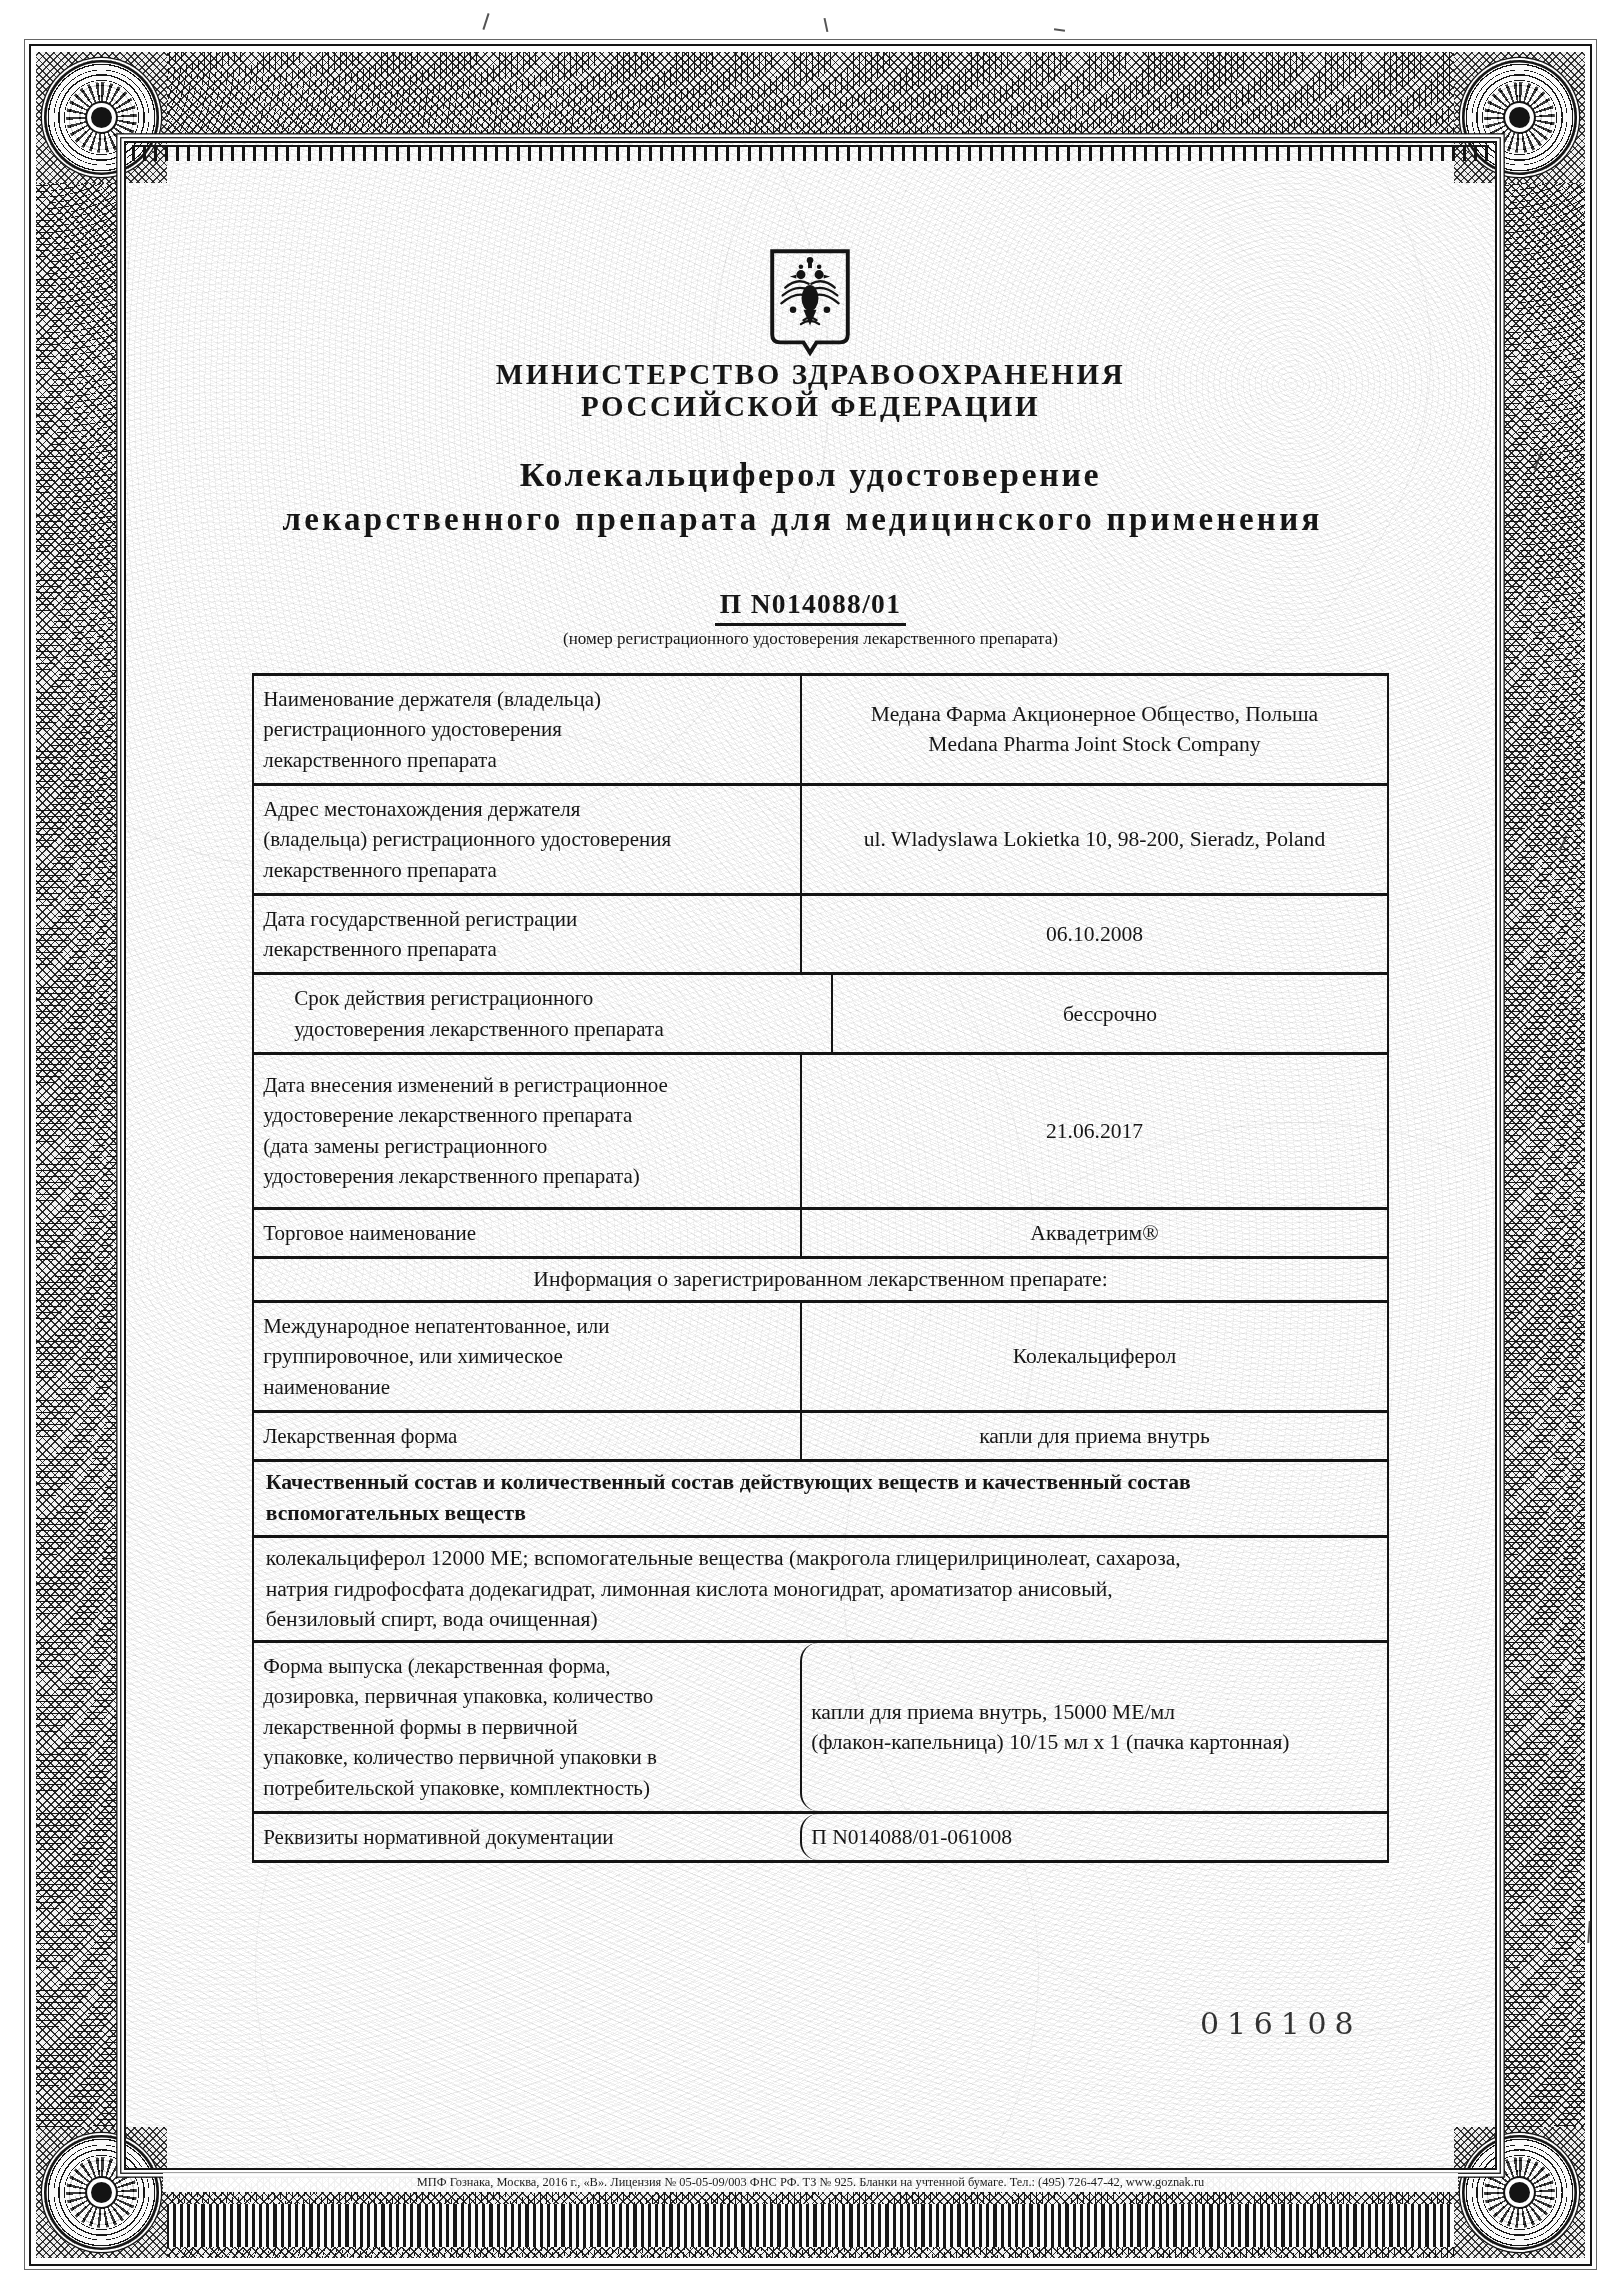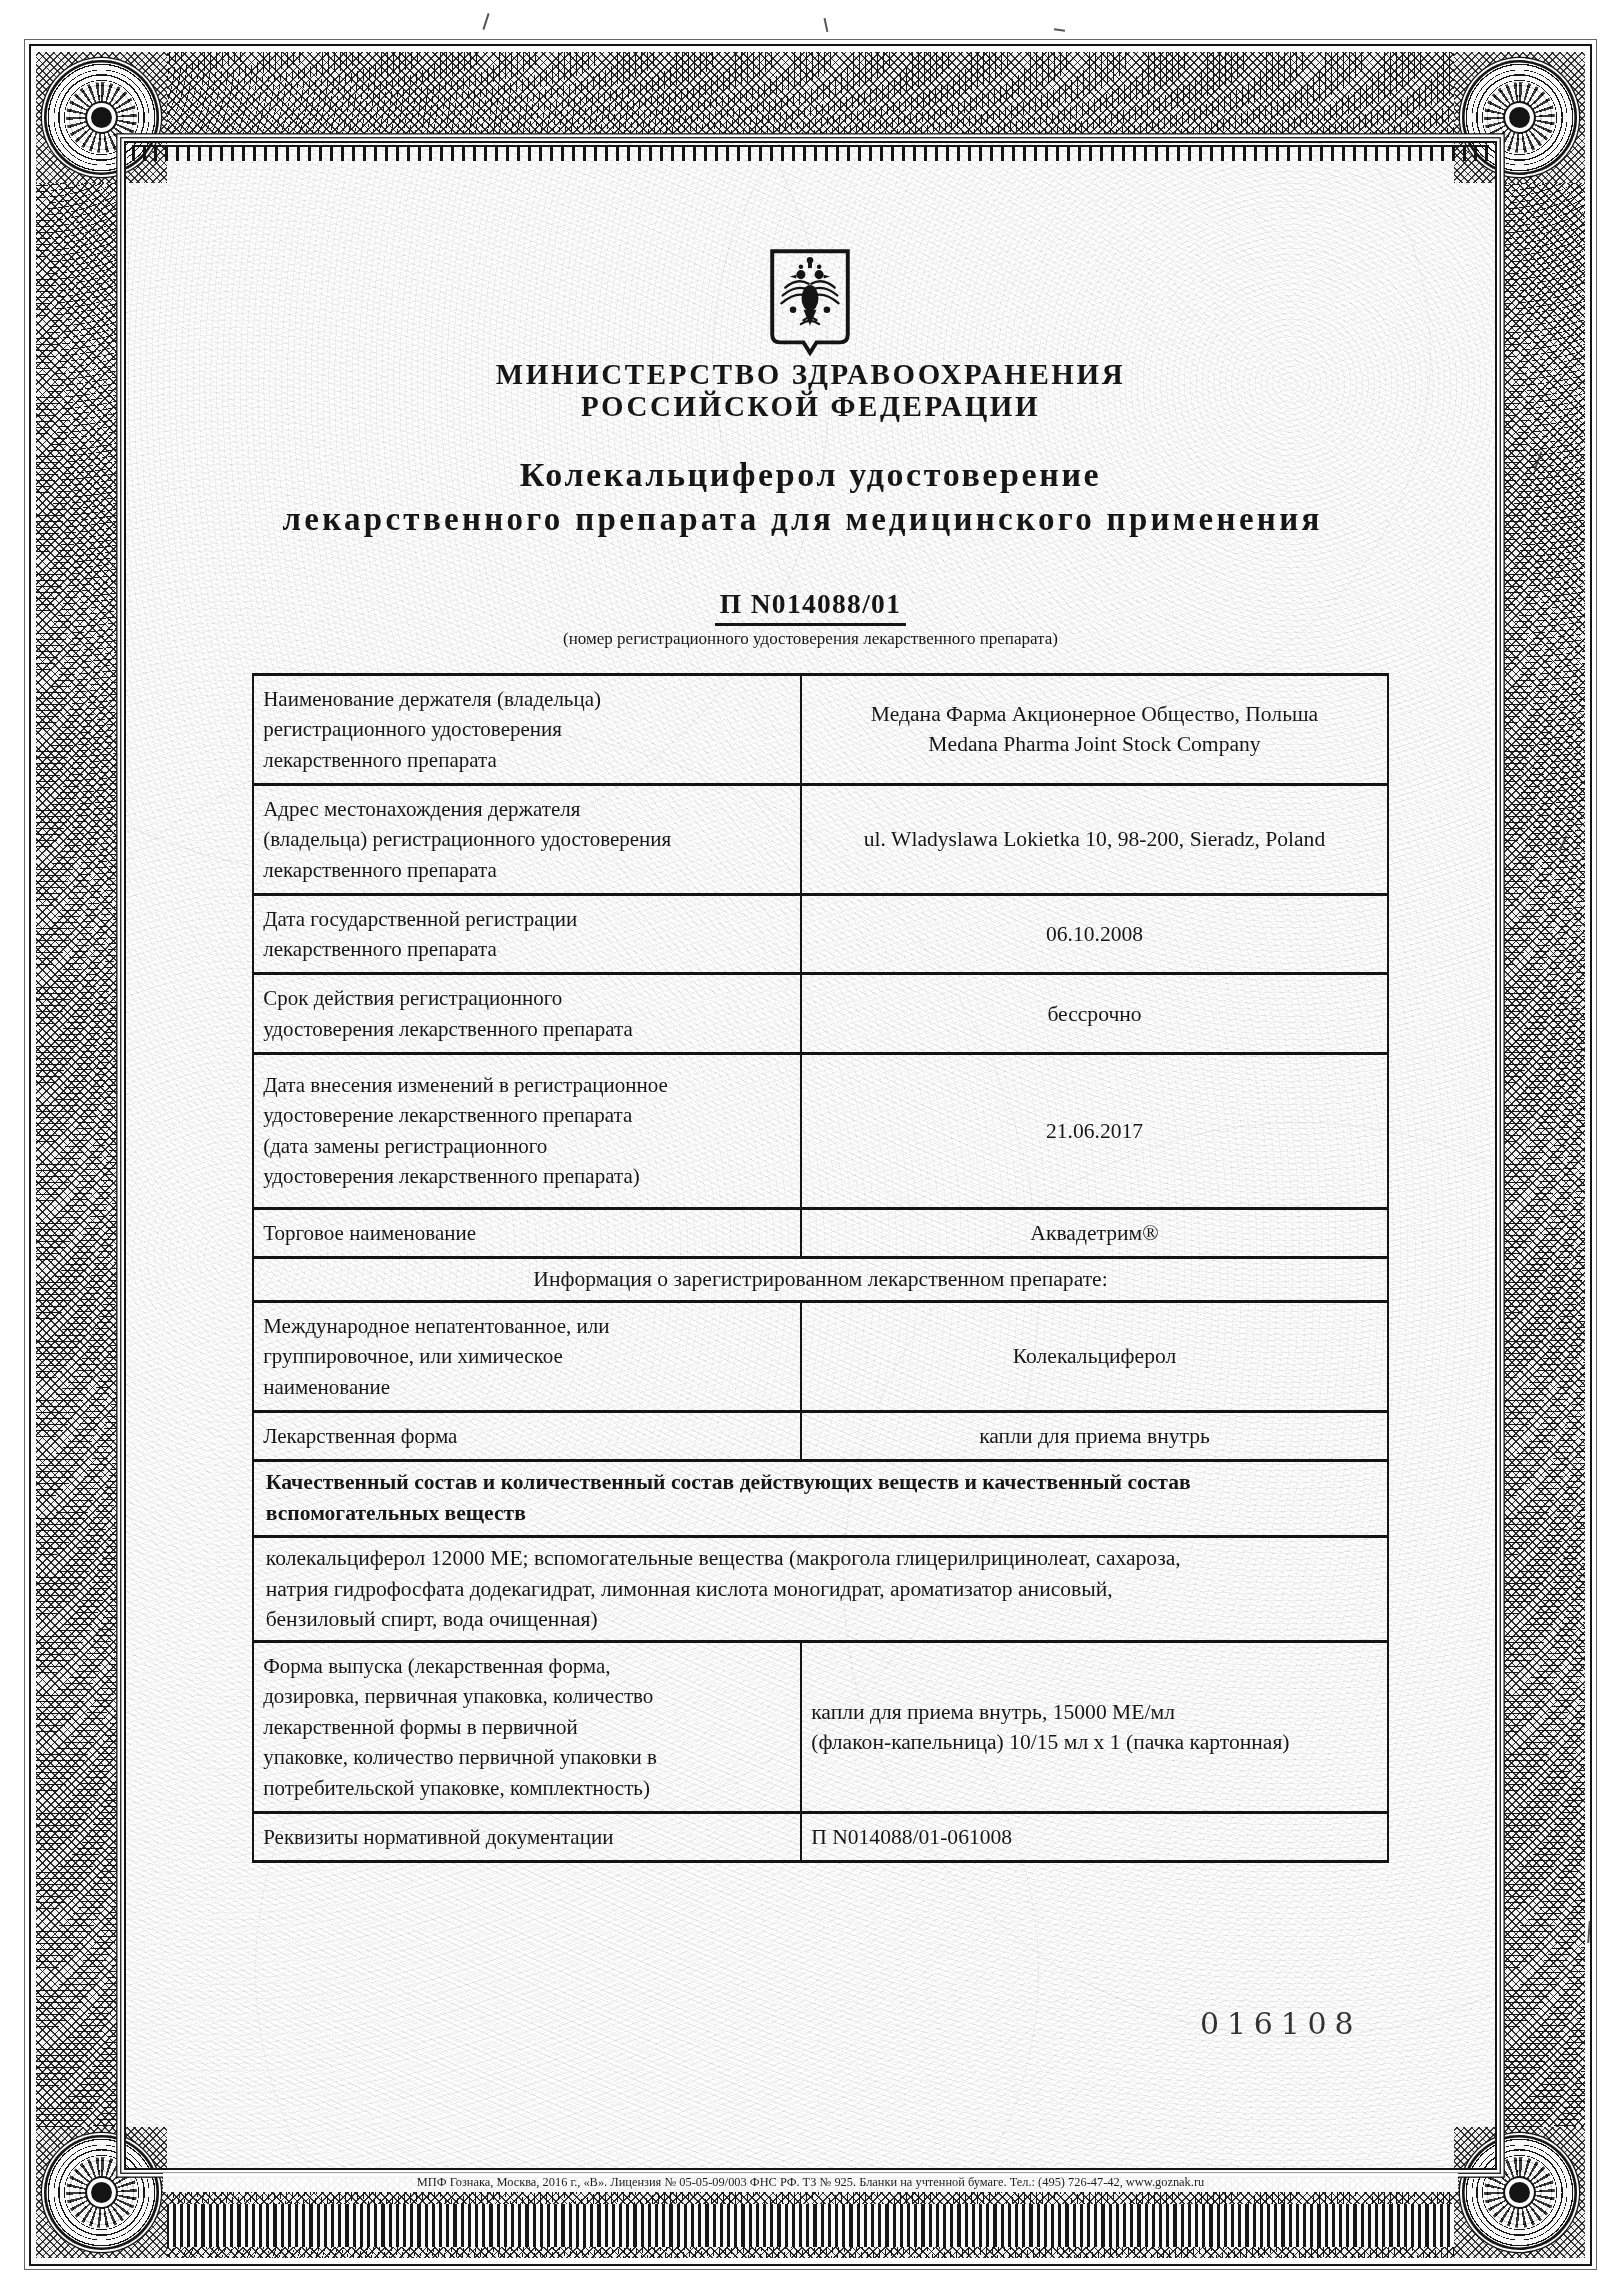--- a/index.html
+++ b/index.html
@@ -84,21 +84,21 @@
   
   .rtable{ position:absolute; left:252px; top:673px; width:1137px;
     border:2px solid #141414; border-top-width:3.9px; border-bottom-width:3.9px; background:transparent; }
   .t-row{ display:flex; border-top:3.9px solid #141414; }
   .t-row:first-child{ border-top:none; }
   .t-label{ width:546px; padding:7.8px 7.8px 7.8px 9.2px; font-weight:normal; font-size:21px;
     line-height:1.45; display:flex; align-items:center; white-space:pre-line; }
   .t-value{ flex:1; border-left:2px solid #141414; padding:6.5px 14.4px; font-size:21.6px;
     line-height:1.4; display:flex; align-items:center; justify-content:center;
     text-align:center; white-space:pre-line; }
-  .t-value.left{ justify-content:flex-start; text-align:left; padding-left:9.2px; }
+  .t-value.left{ justify-content:flex-start; text-align:left; padding-left:9.2px;border-radius:18px; }
   .t-full{ display:block; padding:5.2px 11.8px; font-size:21.6px; line-height:1.42; white-space:pre-line; }
   .t-full.hdr{ font-weight:bold; }
   .t-full.ctr{ text-align:center; }
 
   
   .serial{ position:absolute; left:1200px; top:2006px; font-family:"DejaVu Serif", serif;
     font-size:30px; letter-spacing:7.8px; color:#1d1d1d; opacity:.9; }
   .imprint{ position:absolute; left:163px; right:163px; top:2173px; text-align:center;
     font-size:12.4px; color:#1c1c1c; background:rgba(255,255,255,.94); padding:2px 3.9px; z-index:3; }
 
@@ -216,21 +216,21 @@
 лекарственного препарата</div>
         <div class="t-value">ul. Wladyslawa Lokietka 10, 98-200, Sieradz, Poland</div>
       </div>
 
       <div class="t-row" style="min-height:66px;">
         <div class="t-label">Дата государственной регистрации
 лекарственного препарата</div>
         <div class="t-value">06.10.2008</div>
       </div>
 
-      <div class="t-row" style="min-height:72px;">
+      <div class="t-row" style="min-height:72px;padding-left:31px;">
         <div class="t-label">Срок действия регистрационного
 удостоверения лекарственного препарата</div>
         <div class="t-value">бессрочно</div>
       </div>
 
       <div class="t-row" style="min-height:155px;">
         <div class="t-label">Дата внесения изменений в регистрационное
 удостоверение лекарственного препарата
 (дата замены регистрационного
 удостоверения лекарственного препарата)</div>

